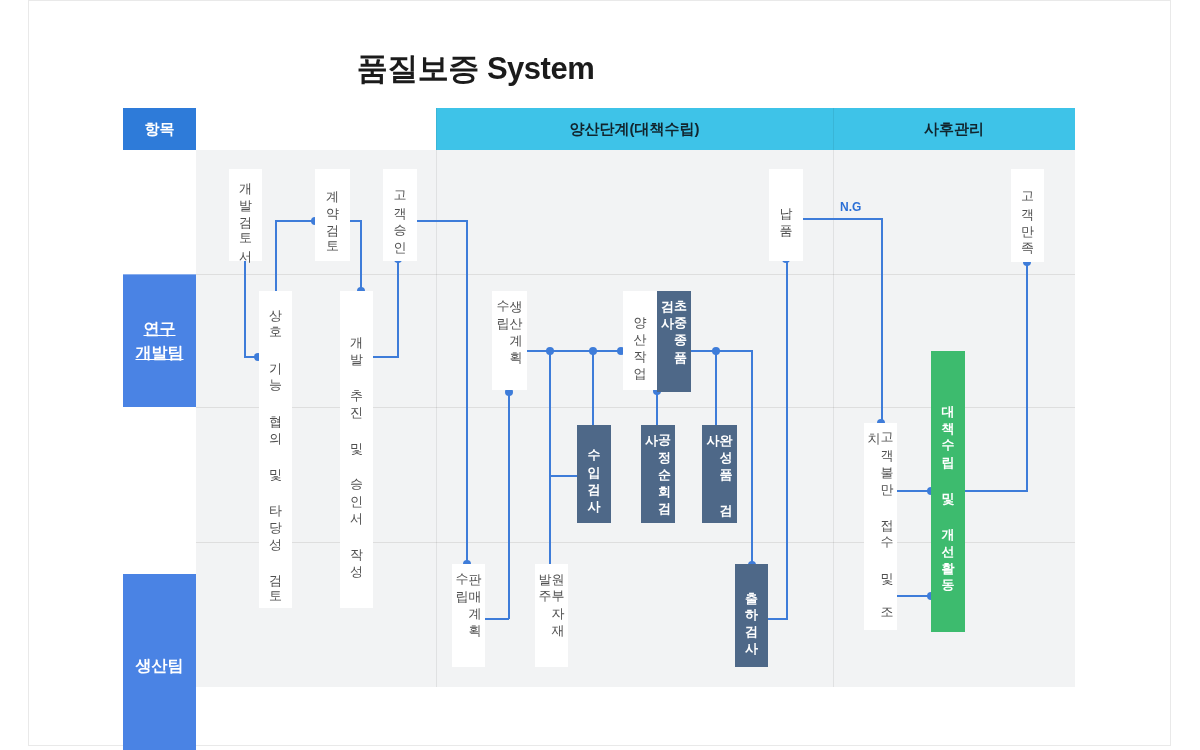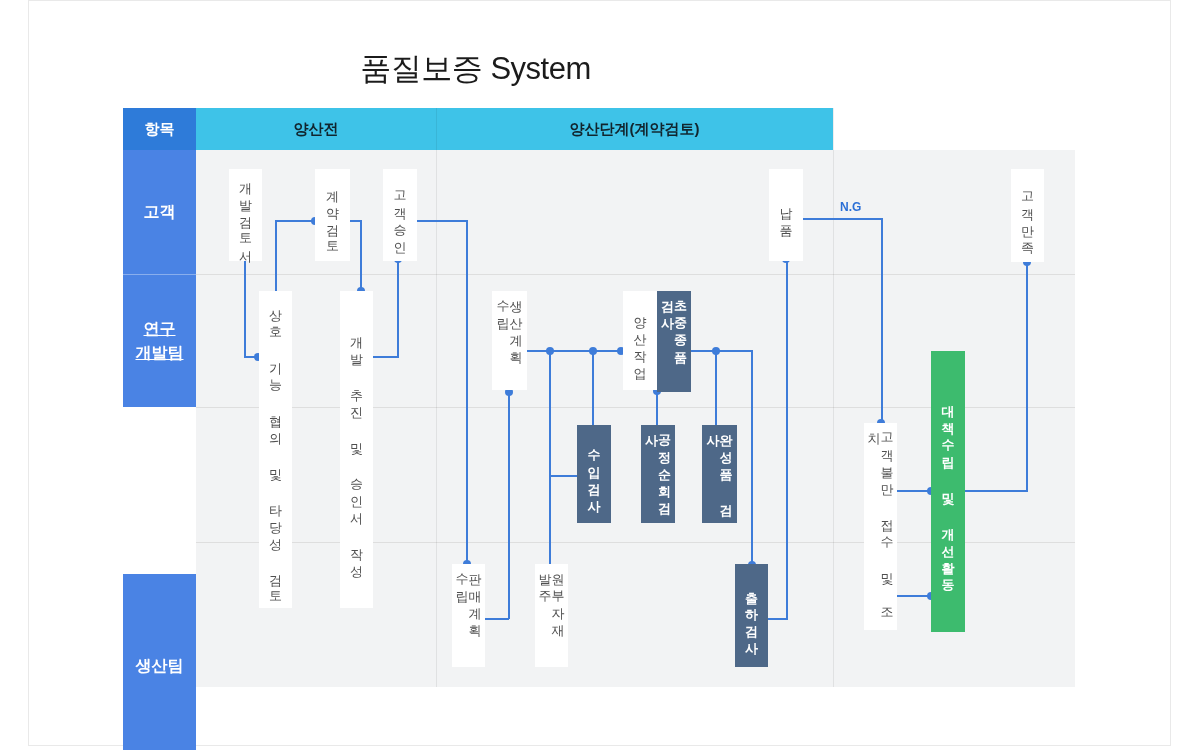--- a/index.html
+++ b/index.html
@@ -2,21 +2,21 @@
 <html><head>
 <meta charset="utf-8">
 <style>
   * { margin:0; padding:0; box-sizing:border-box; }
   html,body { background:#ffffff; }
   body { font-family:"Liberation Sans","DejaVu Sans",sans-serif; }
   #stage { position:relative; width:1200px; height:750px; background:#fff; overflow:hidden; }
   #card-border { position:absolute; left:28px; top:0; width:1143px; height:746px; border:1px solid #e9e9e9; }
 
   #page-title { position:absolute; left:0; top:48px; width:951px; text-align:center;
-    font-size:31px; font-weight:400; color:#1b1b1b; letter-spacing:-0.5px; }
+    font-size:31px; font-weight:700; color:#1b1b1b; letter-spacing:-0.5px; }
 
   
   .hcell { position:absolute; top:108px; height:42px; display:flex; align-items:center; justify-content:center;
     font-size:15px; font-weight:700; color:#11252e; }
   #h-corner { left:123px; width:73px; background:#2e7bd9; color:#ffffff; }
   #h-col1 { left:196px; width:240px; background:#3ec3e8; }
   #h-col2 { left:436px; width:397px; background:#3ec3e8; }
   #h-col3 { left:833px; width:242px; background:#3ec3e8; }
 
   
@@ -49,27 +49,24 @@
 </style>
 </head>
 <body>
 
 <div id="stage">
   <div id="card-border"></div>
 
   <div id="page-title">품질보증 System</div>
 
   <div id="h-corner" class="hcell">항목</div>
-  <div id="h-col1" class="hcell">양산전</div>
-  <div id="h-col2" class="hcell">양산단계(계약검토)</div>
+  <div id="h-col2" class="hcell">양산단계(대책수립)</div>
+  <div id="h-col3" class="hcell">사후관리</div>
 
   <div id="canvas-bg"></div>
-  <div id="lane-1" class="lane">
-      <span>고객</span>
-    </div>
   <div id="lane-2" class="lane">
     <span>연구</span>
     <span>개발팀</span>
   </div>
   <div id="lane-4" class="lane">
       <span>생산팀</span>
     </div>
 
   <div class="hdiv" style="top:274px"></div>
   <div class="hdiv" style="top:407px"></div>

